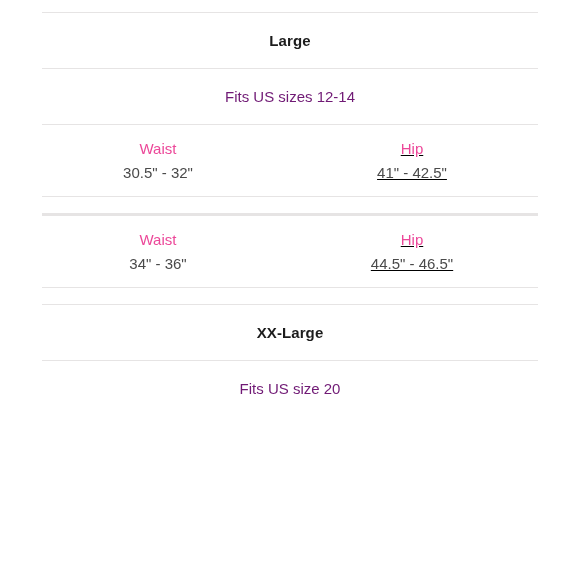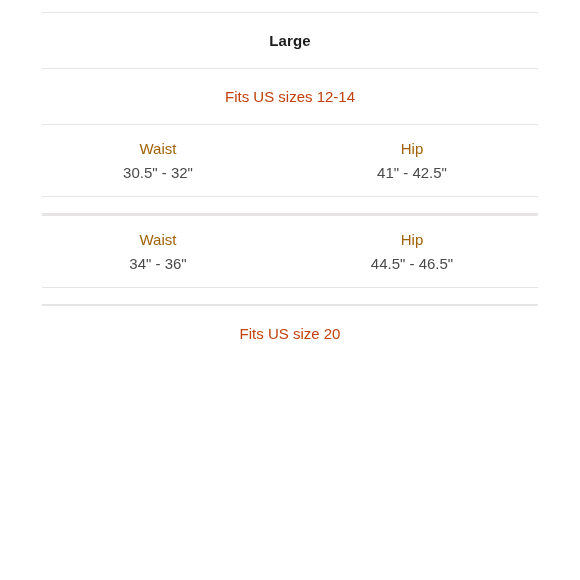--- a/index.html
+++ b/index.html
@@ -58,53 +58,53 @@
 
   .fits-row {
     height: 55px;
     display: flex;
     align-items: center;
     justify-content: center;
   }
   .fits-text {
     font-size: 15px;
     font-weight: normal;
-    color: #c2410c;
+    color: #701a75;
     text-align: center;
     line-height: 1.2;
   }
 
   .measure-row {
     height: 71px;
     display: flex;
     align-items: center;
   }
   .measure-cell {
     flex: 1 1 50%;
     display: flex;
     flex-direction: column;
     align-items: center;
     justify-content: center;
   }
   .measure-label {
     font-size: 15px;
-    color: #a16207;
+    color: #ec4899;
     line-height: 1.55;
     text-align: center;
   }
   .measure-value {
     font-size: 15px;
     color: #4a4a4a;
     line-height: 1.55;
     text-align: center;
   }
 
   
   .measure-cell.waist { transform: translateX(-8px); }
-  .measure-cell.hip   { transform: translateX(-2px); }
+  .measure-cell.hip   { transform: translateX(-2px); text-decoration: underline; }
 </style>
 </head>
 <body>
 
 <div class="screen">
   <div class="chart">
 
     <div class="rule"></div>
 
     <div class="size-name-row">
@@ -150,20 +150,23 @@
         <span class="measure-label">Hip</span>
         <span class="measure-value">44.5" - 46.5"</span>
       </div>
     </div>
 
     <div class="rule"></div>
 
     <div class="block-gap"></div>
     <div class="rule"></div>
 
+    <div class="size-name-row">
+      <span class="size-name">XX-Large</span>
+    </div>
 
     <div class="rule"></div>
 
     <div class="fits-row">
       <span class="fits-text">Fits US size 20</span>
     </div>
 
   </div>
 </div>
 

